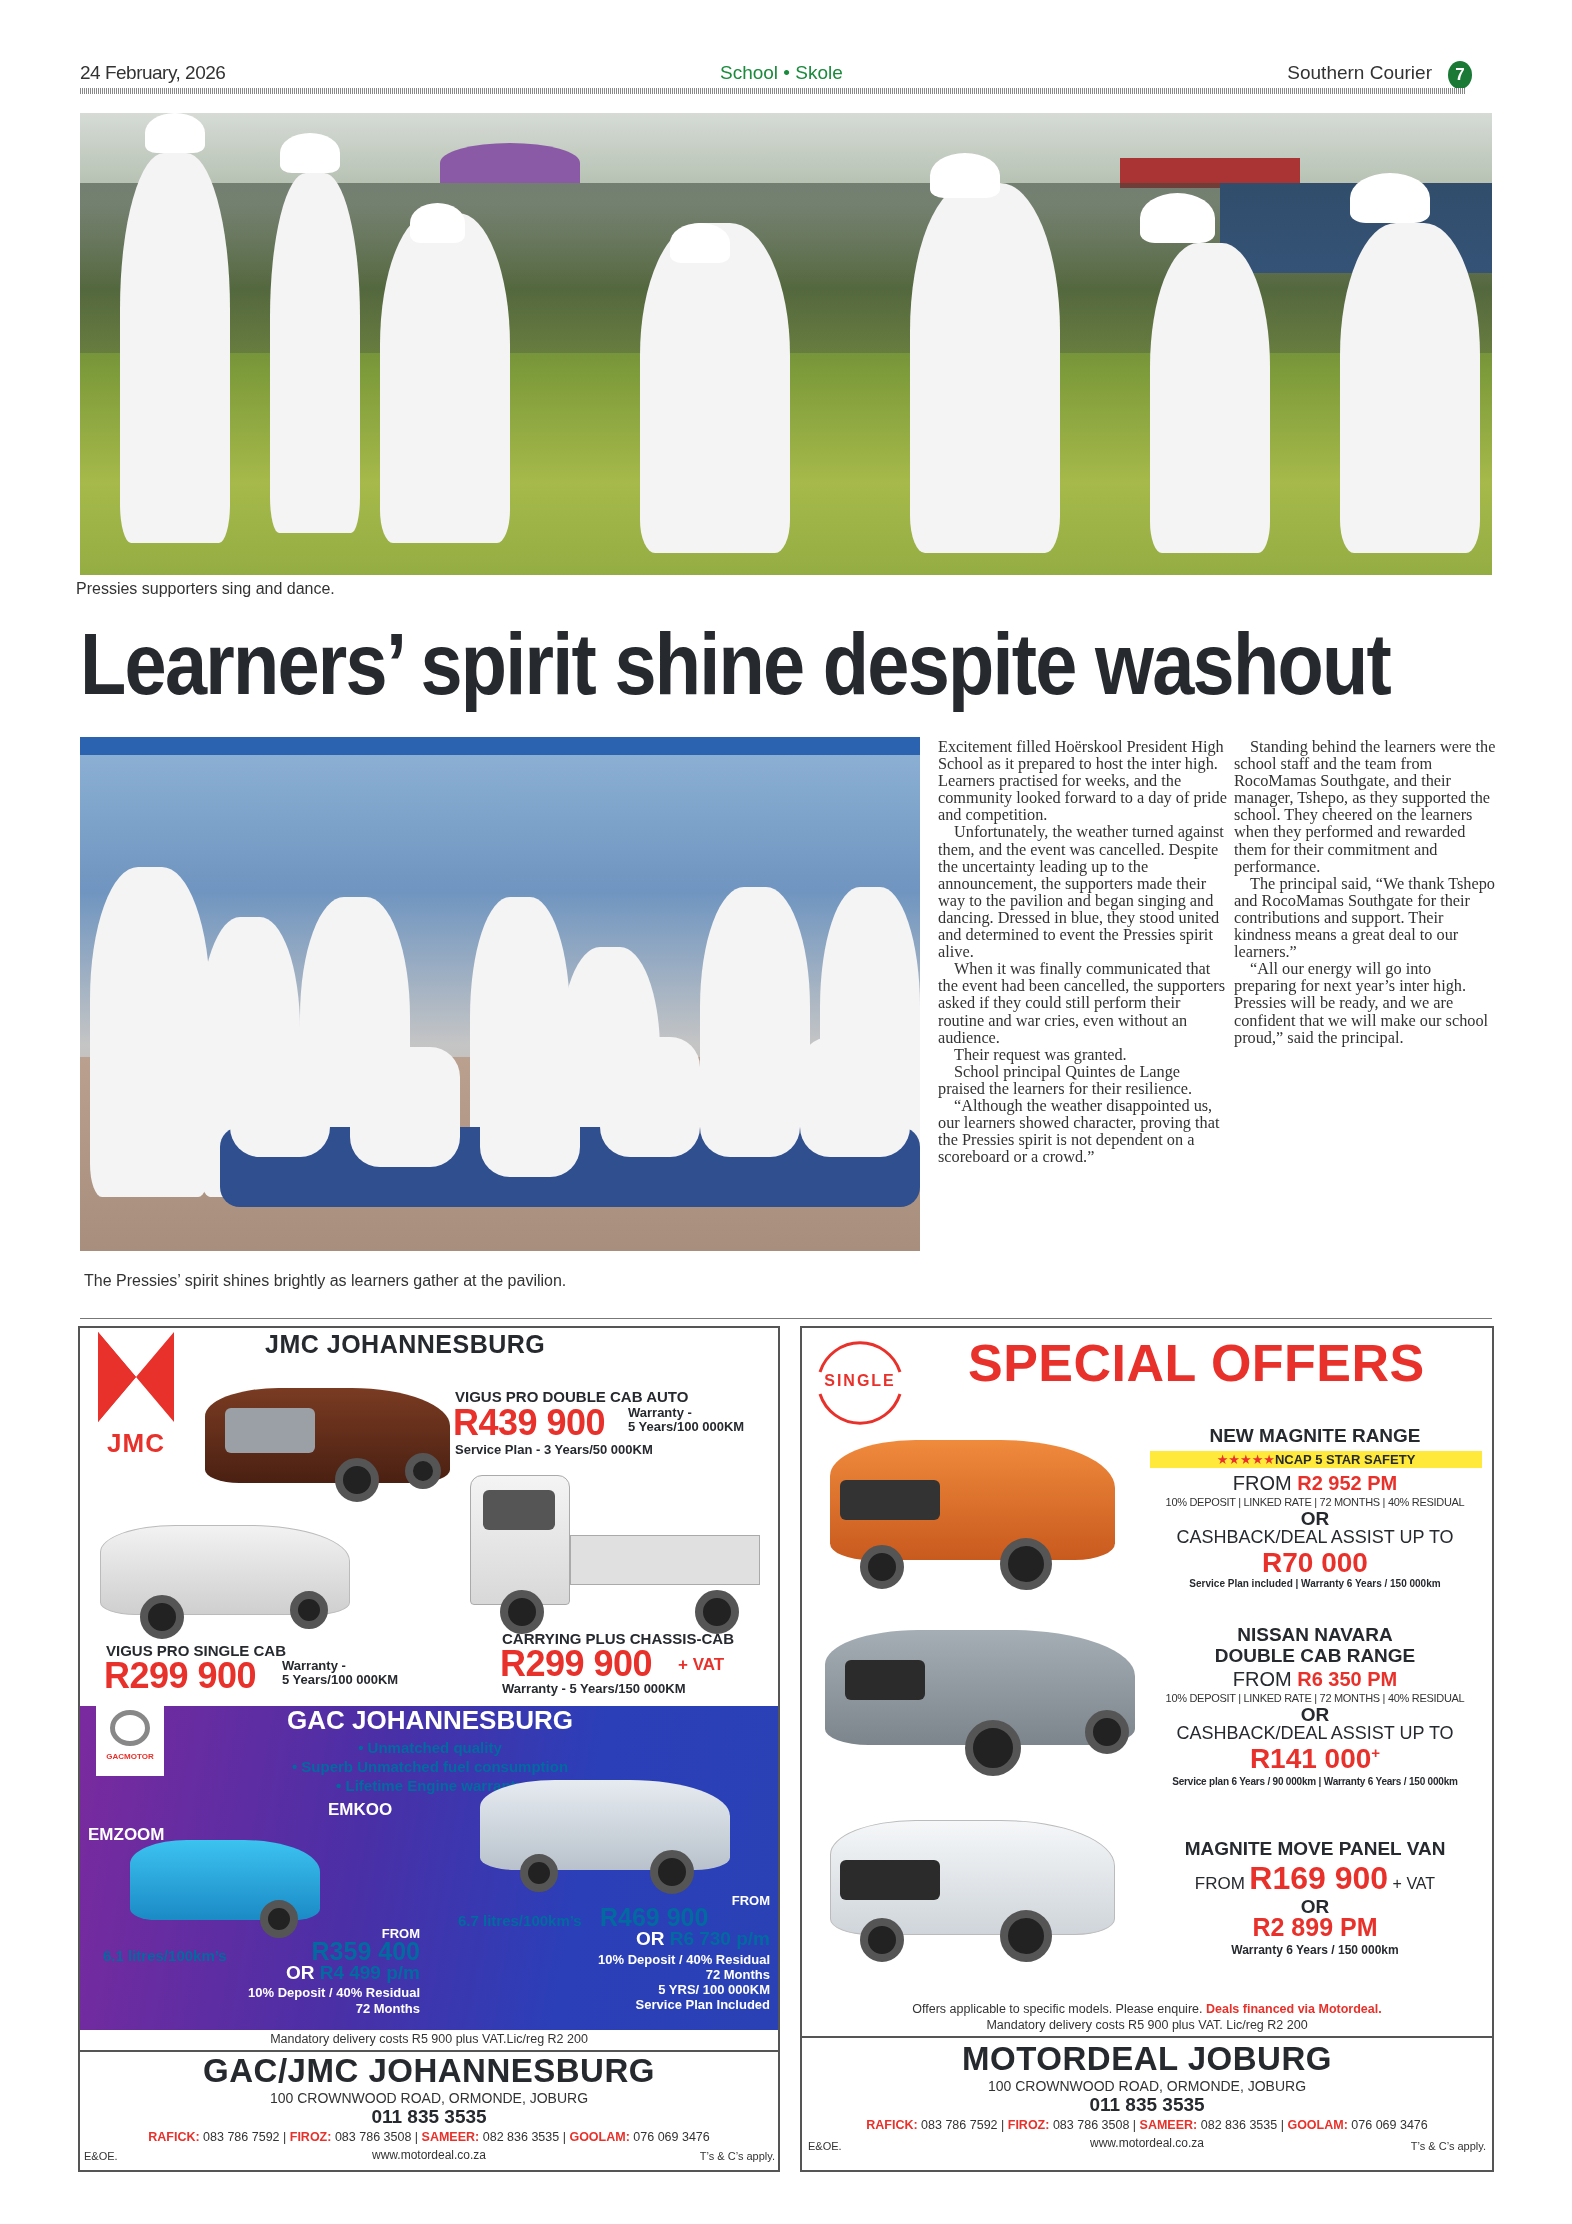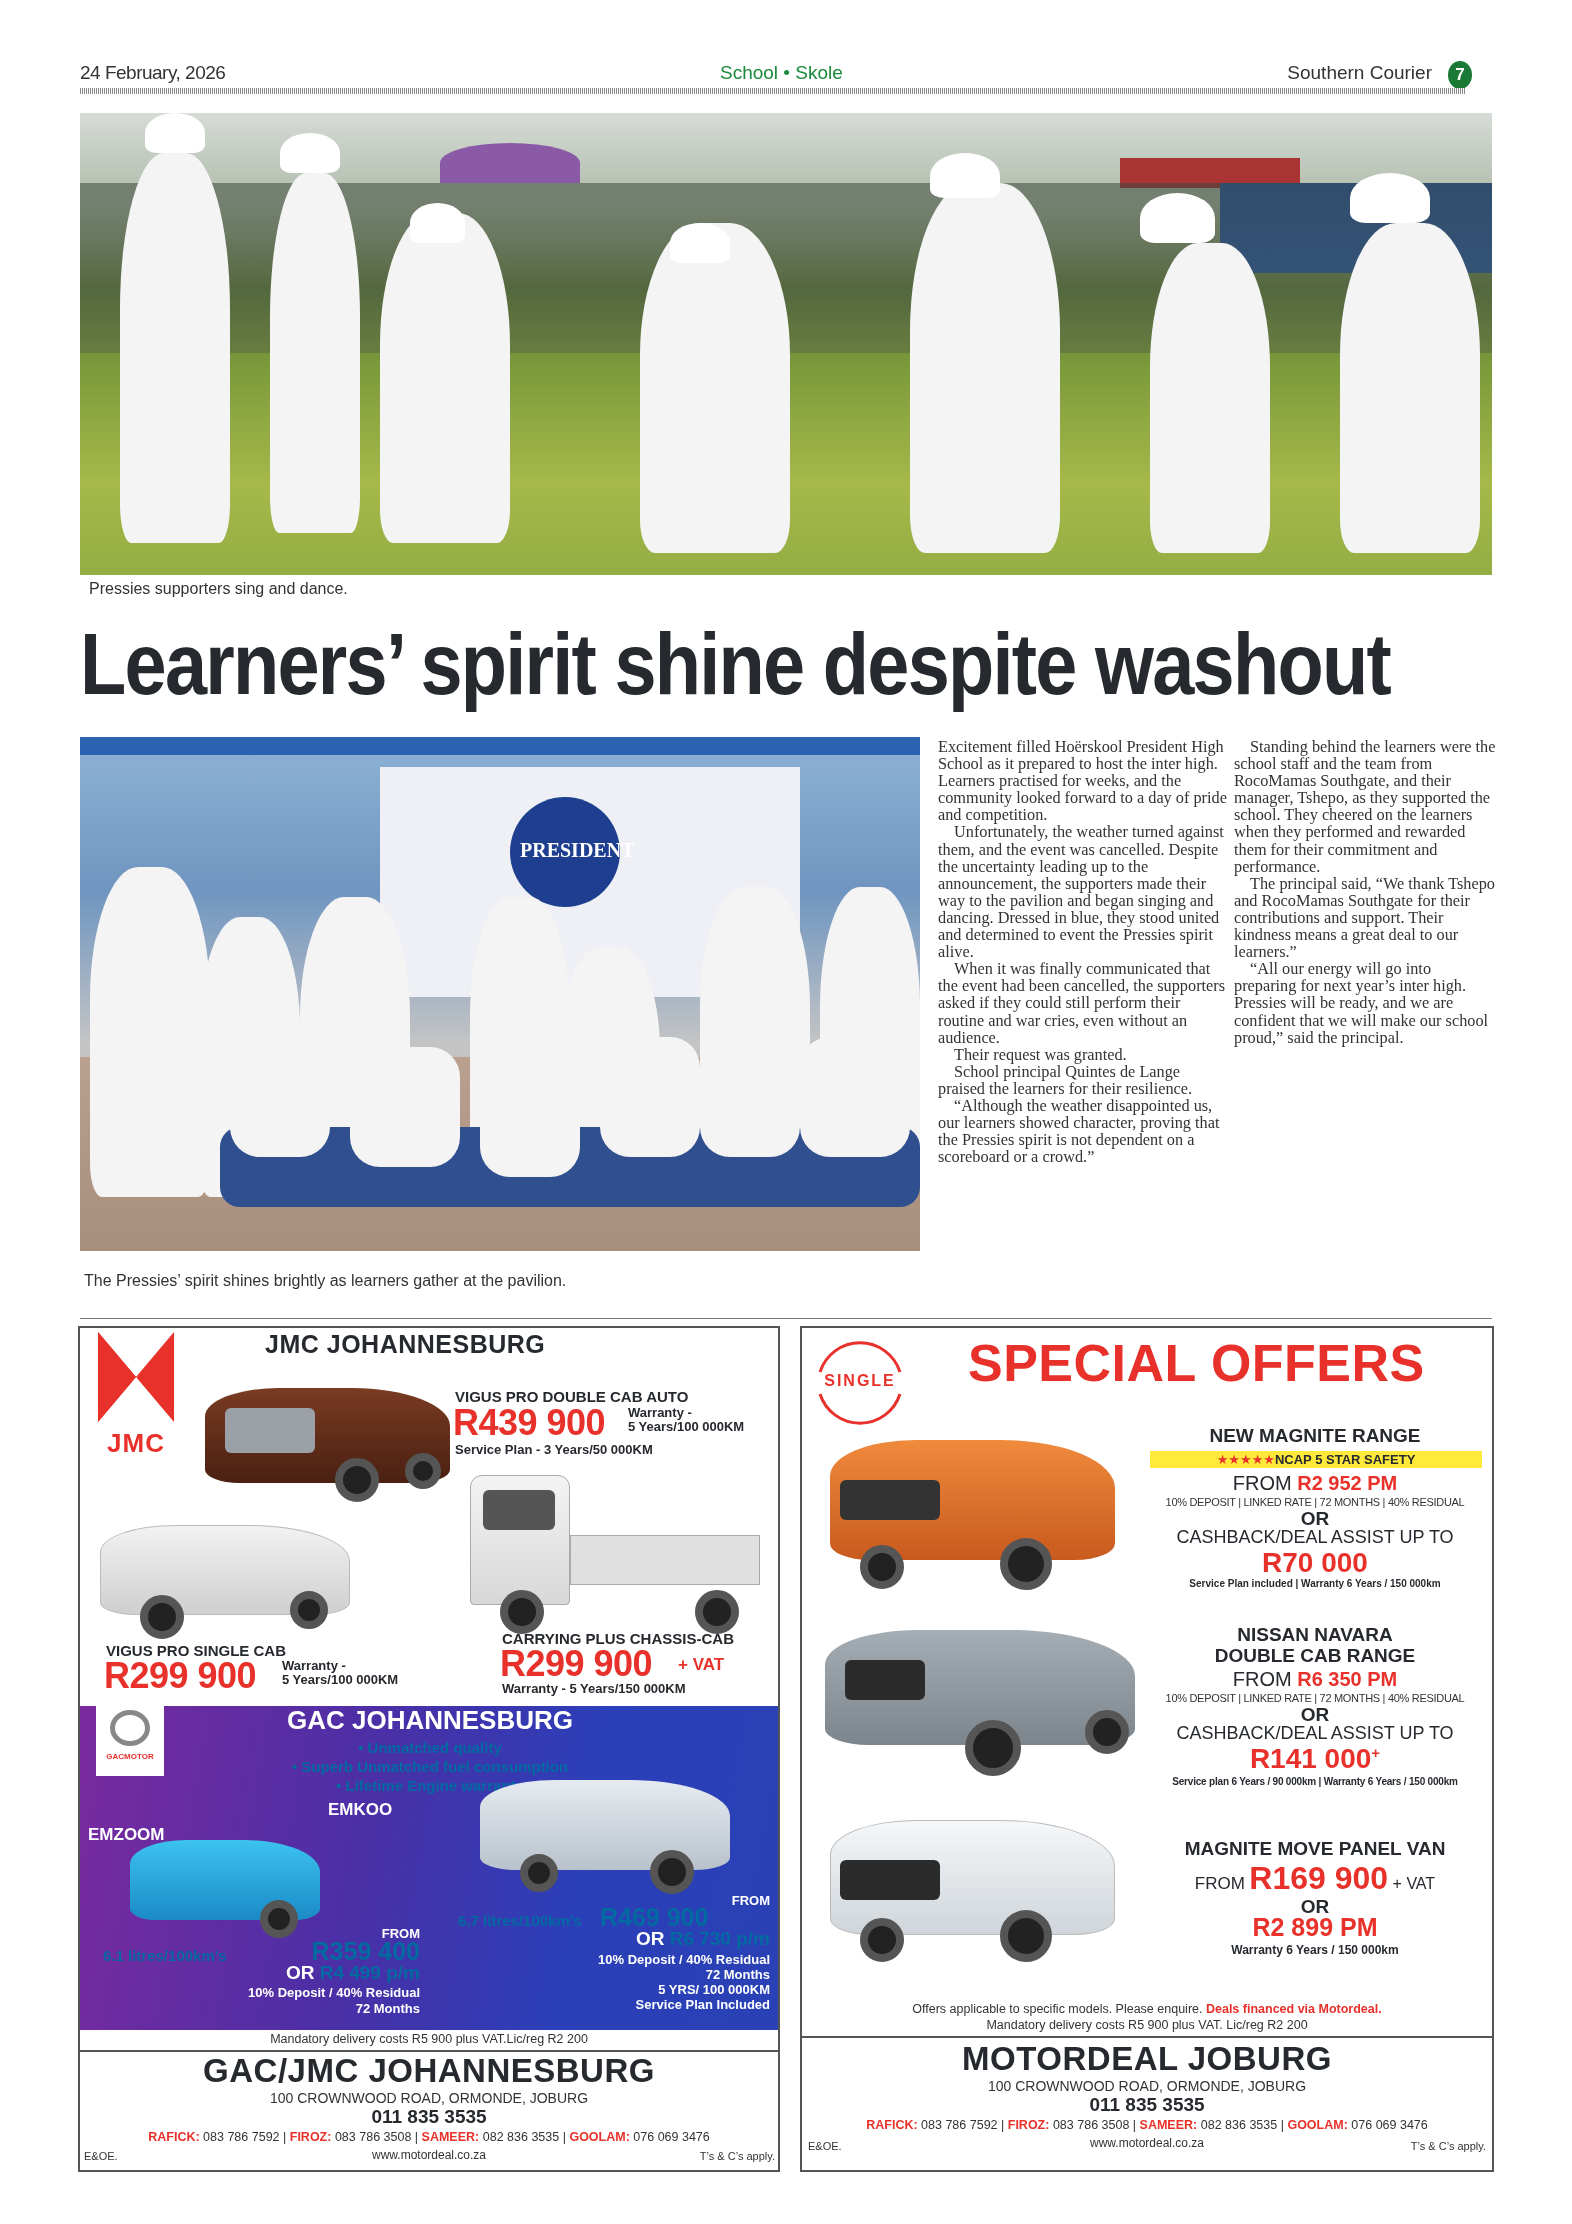--- a/index.html
+++ b/index.html
@@ -65,29 +65,25 @@
     <div class="hat" style="left:330px;top:90px;width:55px;height:40px"></div>
   <div class="figure" style="left:560px;top:110px;width:150px;height:330px"></div>
     <div class="hat" style="left:590px;top:110px;width:60px;height:40px"></div>
   <div class="figure" style="left:830px;top:70px;width:150px;height:370px"></div>
     <div class="hat" style="left:850px;top:40px;width:70px;height:45px"></div>
   <div class="figure" style="left:1070px;top:130px;width:120px;height:310px"></div>
     <div class="hat" style="left:1060px;top:80px;width:75px;height:50px"></div>
   <div class="figure" style="left:1260px;top:110px;width:140px;height:330px"></div>
     <div class="hat" style="left:1270px;top:60px;width:80px;height:50px"></div>
 </div>
-<div class="abs caption" style="top:580px;left:89px">Pressies supporters sing and dance.</div>
+<div class="abs caption" style="top:580px;left:76px">Pressies supporters sing and dance.</div>
 
 <h1 class="abs headline">Learners’ spirit shine despite washout</h1>
 
 <div class="abs photo2">
-  <div style="position:absolute;left:300px;top:30px;width:420px;height:230px;background:#eef0f5">
-    <div style="position:absolute;left:130px;top:30px;width:110px;height:110px;border-radius:50%;background:#1e3f8f"></div>
-    <div style="position:absolute;left:140px;top:72px;font-family:'Liberation Serif',serif;font-weight:bold;color:#fff;font-size:20px">PRESIDENT</div>
-  </div>
   <div style="position:absolute;left:0;top:0;width:100%;height:18px;background:#2c63b0"></div>
   <div style="position:absolute;left:0;top:320px;width:100%;height:194px;background:linear-gradient(180deg,#b9a08f,#a88e7c)"></div>
   <div class="figure" style="left:10px;top:130px;width:120px;height:330px"></div>
   <div class="figure" style="left:120px;top:180px;width:100px;height:280px"></div>
   <div class="figure" style="left:220px;top:160px;width:110px;height:300px"></div>
   <div class="figure" style="left:390px;top:160px;width:100px;height:300px"></div>
   <div class="figure" style="left:480px;top:210px;width:100px;height:260px"></div>
   <div class="figure" style="left:620px;top:150px;width:110px;height:300px"></div>
   <div class="figure" style="left:740px;top:150px;width:100px;height:300px"></div>
   <div style="position:absolute;left:140px;top:390px;width:700px;height:80px;background:#2f4f8f;border-radius:20px"></div>

